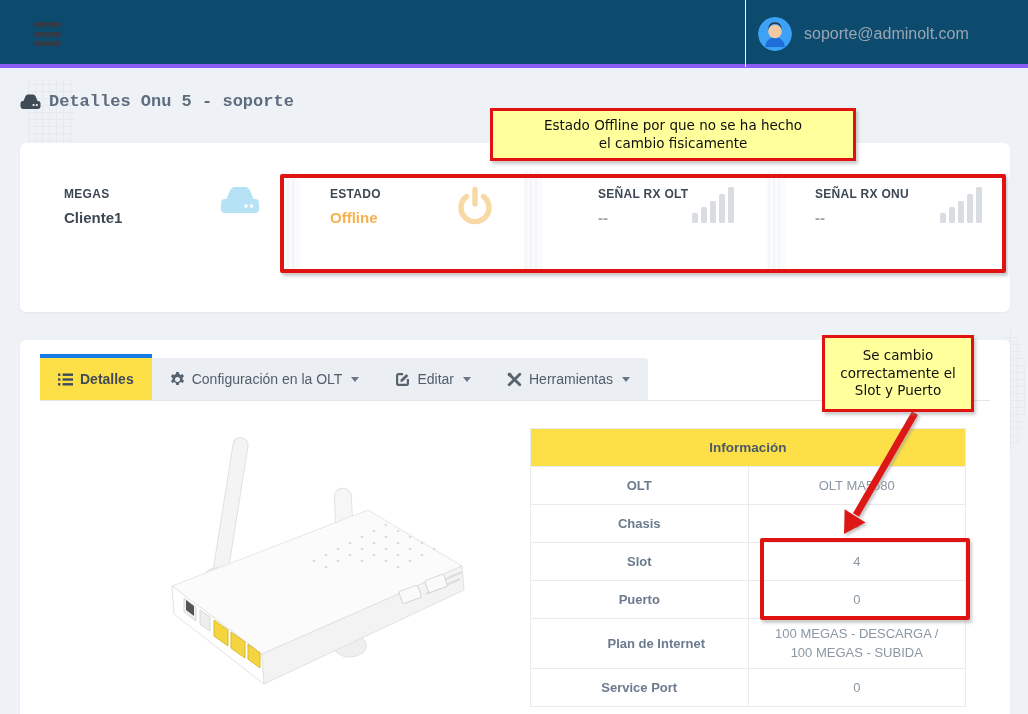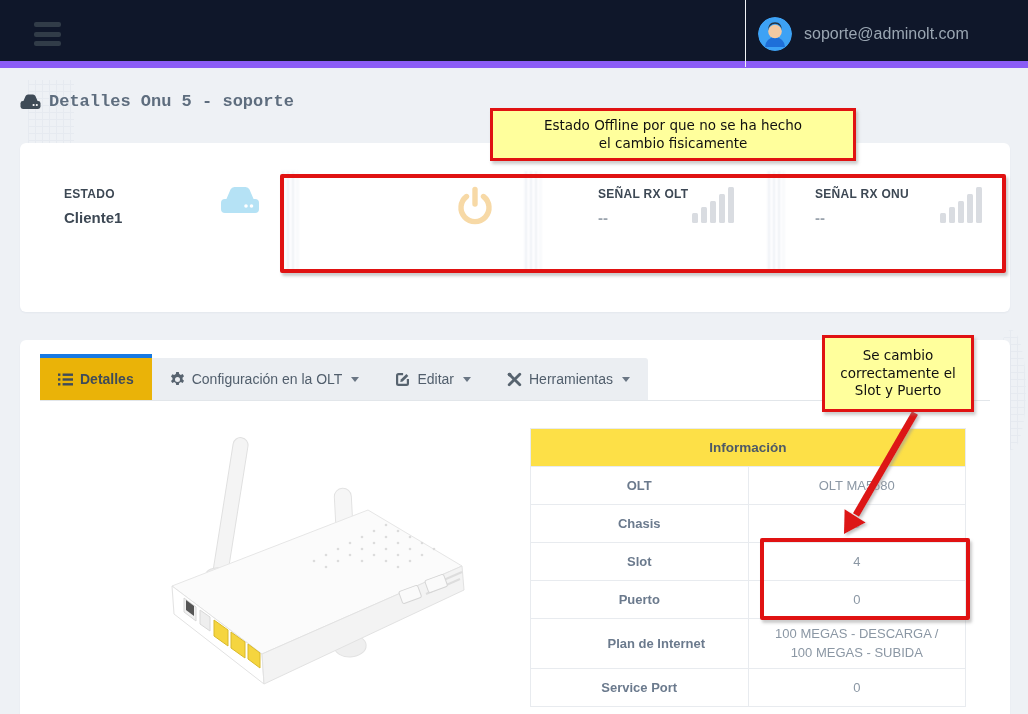--- a/index.html
+++ b/index.html
@@ -2,21 +2,21 @@
 <html><head>
 <meta charset="utf-8">
 <style>
   * { margin:0; padding:0; box-sizing:border-box; }
   html,body { width:1028px; height:714px; overflow:hidden; }
   body { font-family:"Liberation Sans", sans-serif; background:#eef1f5; }
   #app { position:relative; width:1028px; height:714px; }
 
   
   .navbar { position:absolute; left:0; top:0; width:1028px; height:68px;
-            background:#0f172a; border-bottom:7px solid #8b5cf6; }
+            background:#0c4a6e; border-bottom:4px solid #8b5cf6; }
   .hamburger { position:absolute; left:34px; top:22px; width:27px; height:24px;
                display:flex; flex-direction:column; justify-content:space-between;
                cursor:pointer; background:none; border:none; }
   .hamburger span { display:block; height:5px; border-radius:2px; background:#313c48; }
   .nav-divider { position:absolute; left:745px; top:0; width:1px; height:67px; background:#f0f2f5; }
   .user-area { position:absolute; left:758px; top:0; height:67px; display:flex;
                align-items:center; gap:12px; cursor:pointer; }
   .avatar { width:34px; height:34px; border-radius:50%; overflow:hidden; flex:0 0 auto; }
   .user-email { font-size:16px; color:#9aa6b2; }
 
@@ -48,21 +48,21 @@
   .v-smudge { position:absolute; top:28px; width:16px; height:100px; opacity:.55; filter:blur(1px);
               background:repeating-linear-gradient(90deg, rgba(190,202,220,.55) 0 2px, rgba(255,255,255,0) 2px 5px); }
   .smudge1 { left:262px; } .smudge2 { left:505px; } .smudge3 { left:748px; }
 
   
   .tabbar { position:absolute; left:20px; right:20px; top:18px; height:43px;
             border-bottom:1px solid #e2e6ea; }
   .tabs-group { display:inline-flex; height:100%; background:#ebeef2; border-radius:3px 3px 0 0; }
   .tab { display:flex; align-items:center; gap:7px; padding:0 18px; font-size:14px;
          color:#515e6c; cursor:pointer; white-space:nowrap; background:transparent; border:none; }
-  .tab.active { background:#eab308; border-top:4px solid #1779e2; margin-top:-4px;
+  .tab.active { background:#fde047; border-top:4px solid #1779e2; margin-top:-4px;
                 padding-top:0; color:#3f4b59; font-weight:bold; position:relative; top:0; }
   .caret { width:0; height:0; border-left:4px solid transparent; border-right:4px solid transparent;
            border-top:5px solid #6a7684; margin-left:2px; }
 
   
   .info-table-wrap { position:absolute; left:510px; top:88px; width:436px; }
   table.info { width:100%; border-collapse:collapse; table-layout:fixed; }
   table.info th, table.info td { border:1px solid #e8ebef; text-align:center; vertical-align:middle; }
   table.info .thead { background:#fde047; height:38px; font-size:13.5px; font-weight:bold; color:#4d5966; }
   table.info td { height:38px; font-size:13px; }
@@ -128,31 +128,35 @@
       <rect x="0.5" y="8" width="20" height="8" rx="2.4" fill="#3f4b57"></rect>
       <circle cx="13.6" cy="12" r="1.1" fill="#ffffff"></circle>
       <circle cx="16.8" cy="12" r="1.1" fill="#ffffff"></circle>
     </svg>
     <span class="page-title">Detalles Onu 5 - soporte</span>
   </div>
 
   <section class="card card-status">
     <div class="status-flex">
       <div class="sec-name stat">
-        <div class="stat-label">ESTADO</div>
+        <div class="stat-label">MEGAS</div>
         <div class="stat-value">Cliente1</div>
       </div>
       <svg class="icon-onu" width="40" height="30" viewBox="0 0 40 30">
         <path fill="#b5e2f5" d="M6 15 10.5 4.6A4.4 4.4 0 0 1 14.6 2h10.8a4.4 4.4 0 0 1 4.1 2.6L34 15z"></path>
         <rect x="1" y="14" width="38" height="14" rx="4" fill="#b5e2f5"></rect>
         <circle cx="26" cy="21" r="1.8" fill="#ffffff"></circle>
         <circle cx="31.5" cy="21" r="1.8" fill="#ffffff"></circle>
       </svg>
       <div class="v-smudge smudge1"></div>
 
+      <div class="sec-state stat">
+        <div class="stat-label">ESTADO</div>
+        <div class="stat-value offline">Offline</div>
+      </div>
       <svg class="icon-power" width="46" height="46" viewBox="0 0 46 46">
         <path d="M14.5 13.5a14 14 0 1 0 17 0" fill="none" stroke="#f7d9a6" stroke-width="5.4" stroke-linecap="round"></path>
         <line x1="23" y1="6.5" x2="23" y2="21" stroke="#f7d9a6" stroke-width="5.4" stroke-linecap="round"></line>
       </svg>
       <div class="v-smudge smudge2"></div>
 
       <div class="sec-rxolt stat">
         <div class="stat-label">SEÑAL RX OLT</div>
         <div class="stat-value dim">--</div>
       </div>

